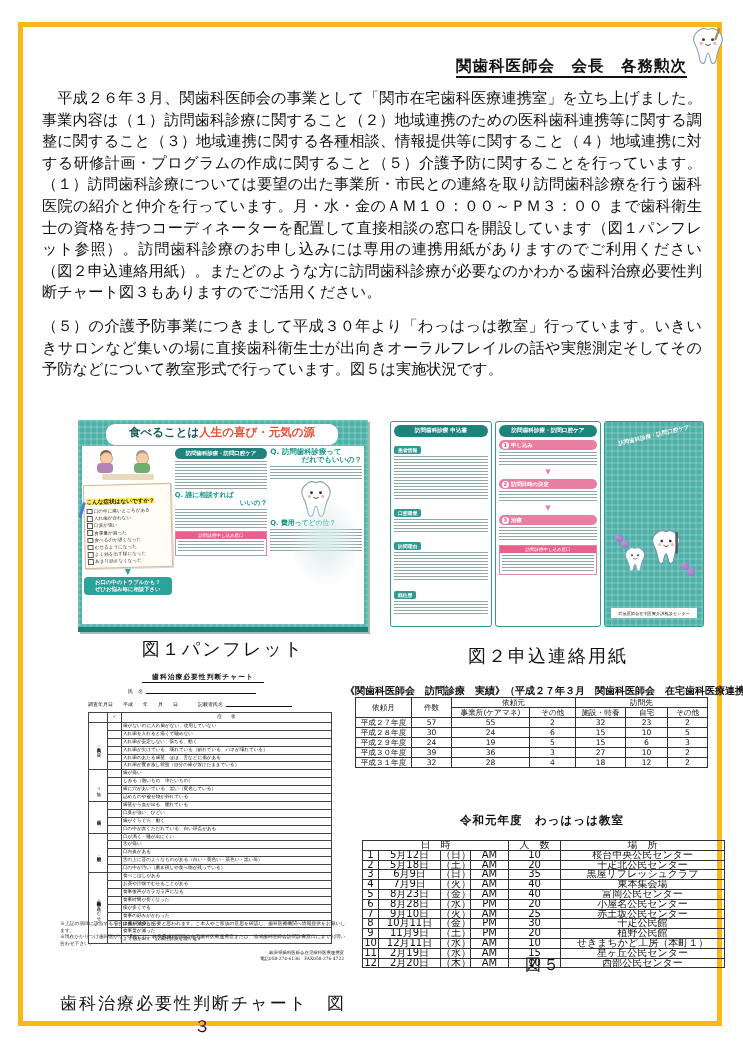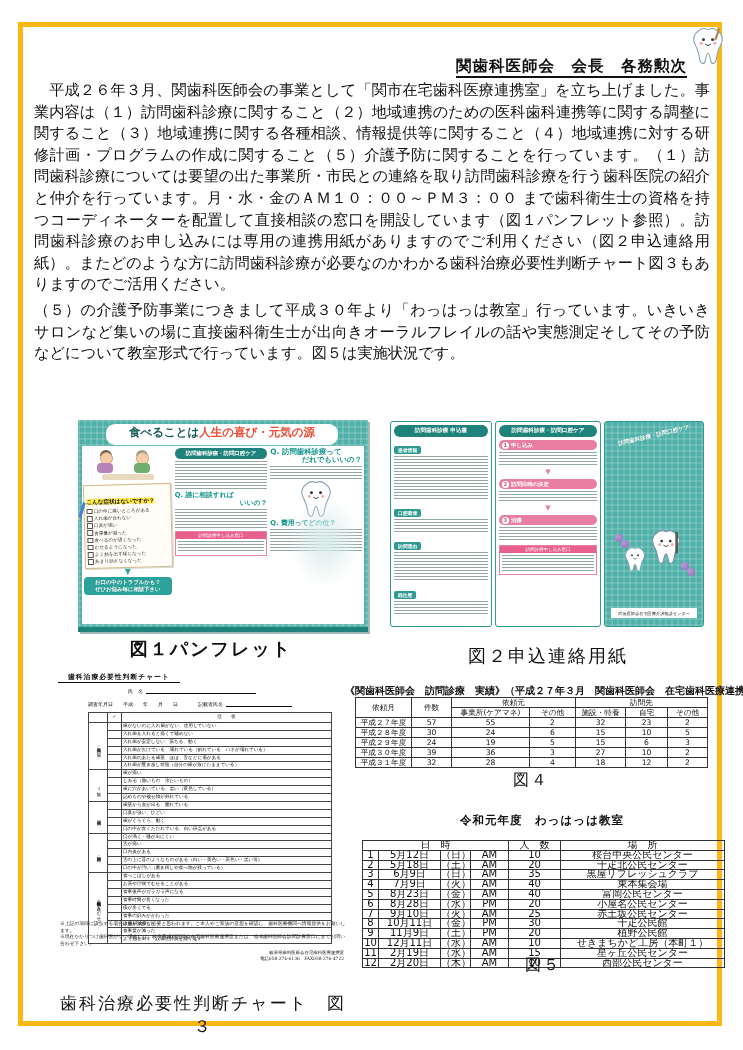--- a/index.html
+++ b/index.html
@@ -8,21 +8,21 @@
   .frame{position:absolute;left:18px;top:22px;width:704px;height:1004px;
          border:5px solid #FDB714;box-sizing:border-box;}
   
   .author{position:absolute;top:56px;left:0;right:56px;text-align:right;
           font-size:15.5px;font-weight:bold;letter-spacing:1px;}
   .author span{border-bottom:2px solid #111;padding-bottom:1px;}
   .mascot-top{position:absolute;top:26px;right:16px;width:38px;height:40px;}
   
   .bodytext{position:absolute;left:30px;top:76px;width:684px;font-size:15.2px;
             line-height:21.6px;text-align:justify;}
-  .bodytext p{margin:4px;}
+  .bodytext p{margin:12px;}
   
   .cap{position:absolute;text-align:center;font-size:18px;letter-spacing:2px;}
   .tl{background-image:repeating-linear-gradient(to bottom,#93a7a4 0px,#93a7a4 1px,transparent 1px,transparent 3px);}
   table{border-collapse:collapse;}
   
   .fig1{position:absolute;left:78px;top:420px;width:290px;height:212px;background:#4FB0A8;
         background-image:repeating-linear-gradient(0deg,rgba(255,255,255,.14) 0 2px,transparent 2px 6px),
                          repeating-linear-gradient(90deg,rgba(255,255,255,.14) 0 2px,transparent 2px 6px);
         box-shadow:2px 2px 0 #9dbab6;}
   .f1-pill{position:absolute;left:28px;top:4px;width:232px;height:21px;background:#fff;border-radius:9px;
@@ -82,21 +82,21 @@
                 color:#fff;font-size:5.6px;font-weight:bold;text-align:center;text-shadow:0 0 1px #1F837C;}
   .f2-cloud{position:absolute;left:5px;top:28px;width:86px;background:#fff;border-radius:16px;
             padding:5px 2px;box-shadow:0 0 0 2px rgba(255,255,255,.55);}
   .f2-cloud div{color:#2E9E5B;font-weight:bold;font-size:9.5px;line-height:12.5px;text-align:center;}
   .f2-footerbox{position:absolute;left:6px;bottom:8px;width:84px;background:#fff;font-size:4.2px;
                 text-align:center;padding:2.5px 1px;color:#333;}
   .f2-flower{position:absolute;width:8px;height:8px;border-radius:50%;
              background:radial-gradient(circle at 30% 30%,#b89ad6,#8f6fbc);}
   
   .fig3{position:absolute;left:58px;top:672px;width:290px;font-family:"DejaVu Serif","Liberation Serif",serif;}
-  .f3-title{text-align:left;font-size:6.8px;font-weight:bold;}
+  .f3-title{text-align:center;font-size:6.8px;font-weight:bold;}
   .f3-title span{border-bottom:1px solid #111;padding:0 10px 1px 10px;letter-spacing:1px;}
   .f3-line{position:absolute;font-size:5px;display:flex;align-items:flex-end;gap:3px;}
   .f3-ul{display:inline-block;border-bottom:0.5px solid #111;height:6px;}
   .f3-table{position:absolute;left:30px;top:40px;width:244px;font-size:4.6px;}
   .f3-table th,.f3-table td{border:0.5px solid #444;padding:0 1px;height:6.9px;line-height:6.9px;
                             white-space:nowrap;overflow:hidden;}
   .f3-table th{font-weight:normal;text-align:center;}
   .f3-cat{writing-mode:vertical-rl;text-orientation:upright;text-align:center;width:18px;
           font-size:4.4px;letter-spacing:0;line-height:1;white-space:normal;}
   .f3-check{width:11px;text-align:center;}
@@ -224,21 +224,21 @@
           <circle cx="12.5" cy="19" r="1.8" fill="#f6b0b0"></circle>
             <circle cx="27.5" cy="19" r="1.8" fill="#f6b0b0"></circle>
           <path d="M17 20 Q20 23 23 20" stroke="#333" stroke-width="1" fill="none"></path>
         </svg>
         <div class="f1-q">Q. 費用ってどの位？</div>
         <div class="tl" style="height:22px;margin-top:2px;"></div>
       </div>
     </div>
     <div class="f1-bottom"></div>
   </div>
-  <div class="cap" style="left:66px;width:290px;top:637px;font-weight:bold;">図１パンフレット</div>
+  <div class="cap" style="left:78px;width:290px;top:637px;">図１パンフレット</div>
 
   <div class="fig2">
 
     <div class="f2-panel f2-p1">
       <div class="f2-hdr">訪問歯科診療 申込書</div>
       <div id="f2-sections"><span class="f2-chip">患者情報</span><div class="tl" style="height: 44px;"></div><span class="f2-chip">口腔環境</span><div class="tl" style="height: 14px;"></div><span class="f2-chip">訪問理由</span><div class="tl" style="height: 30px;"></div><span class="f2-chip">既往歴</span><div class="tl" style="height: 14px;"></div></div>
     </div>
 
     <div class="f2-panel f2-p2">
       <div class="f2-hdr">訪問歯科診療・訪問口腔ケア</div>
@@ -511,21 +511,20 @@
           <td>平成３１年度</td>
           <td>32</td>
           <td>28</td>
           <td>4</td>
           <td>18</td>
           <td>12</td>
           <td>2</td>
         </tr>
       </tbody>
   </table>
-  <div class="cap" style="left:355px;width:352px;top:770px;font-size:16px;">図４</div>
 
   <div class="f5-title">令和元年度　わっはっは教室</div>
   <table class="f5-table">
     <colgroup>
       <col style="width:16px">
         <col style="width:62px">
         <col style="width:30px">
         <col style="width:38px">
       <col style="width:52px">
         <col style="width:164px">

